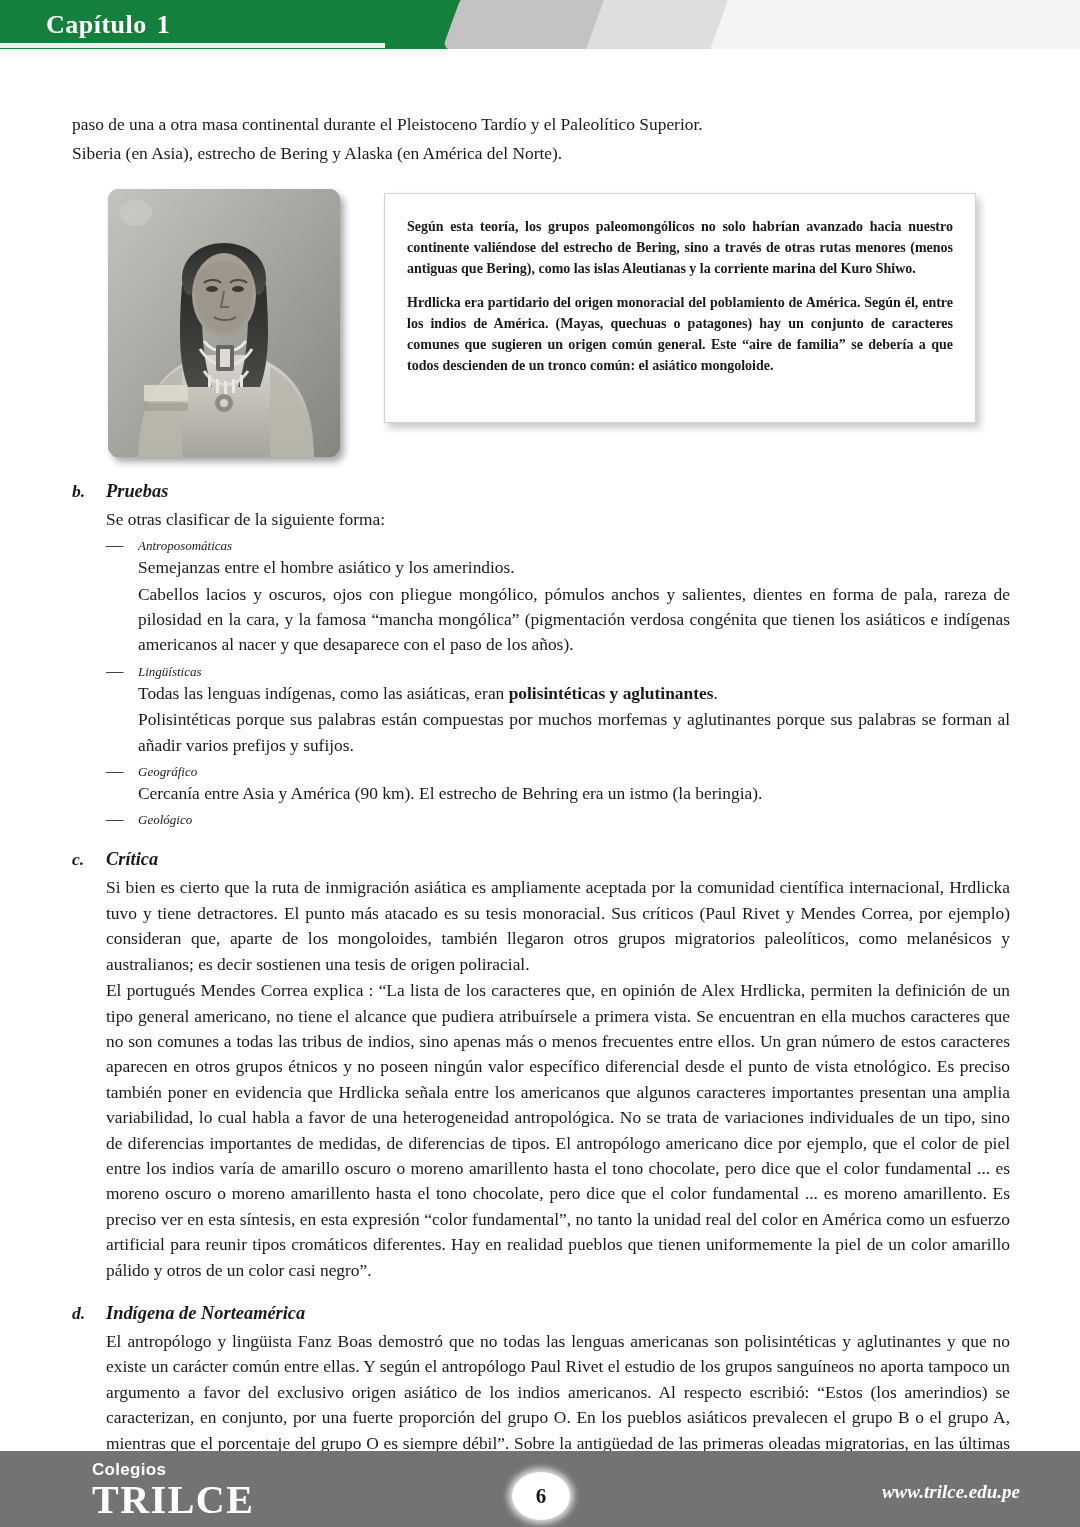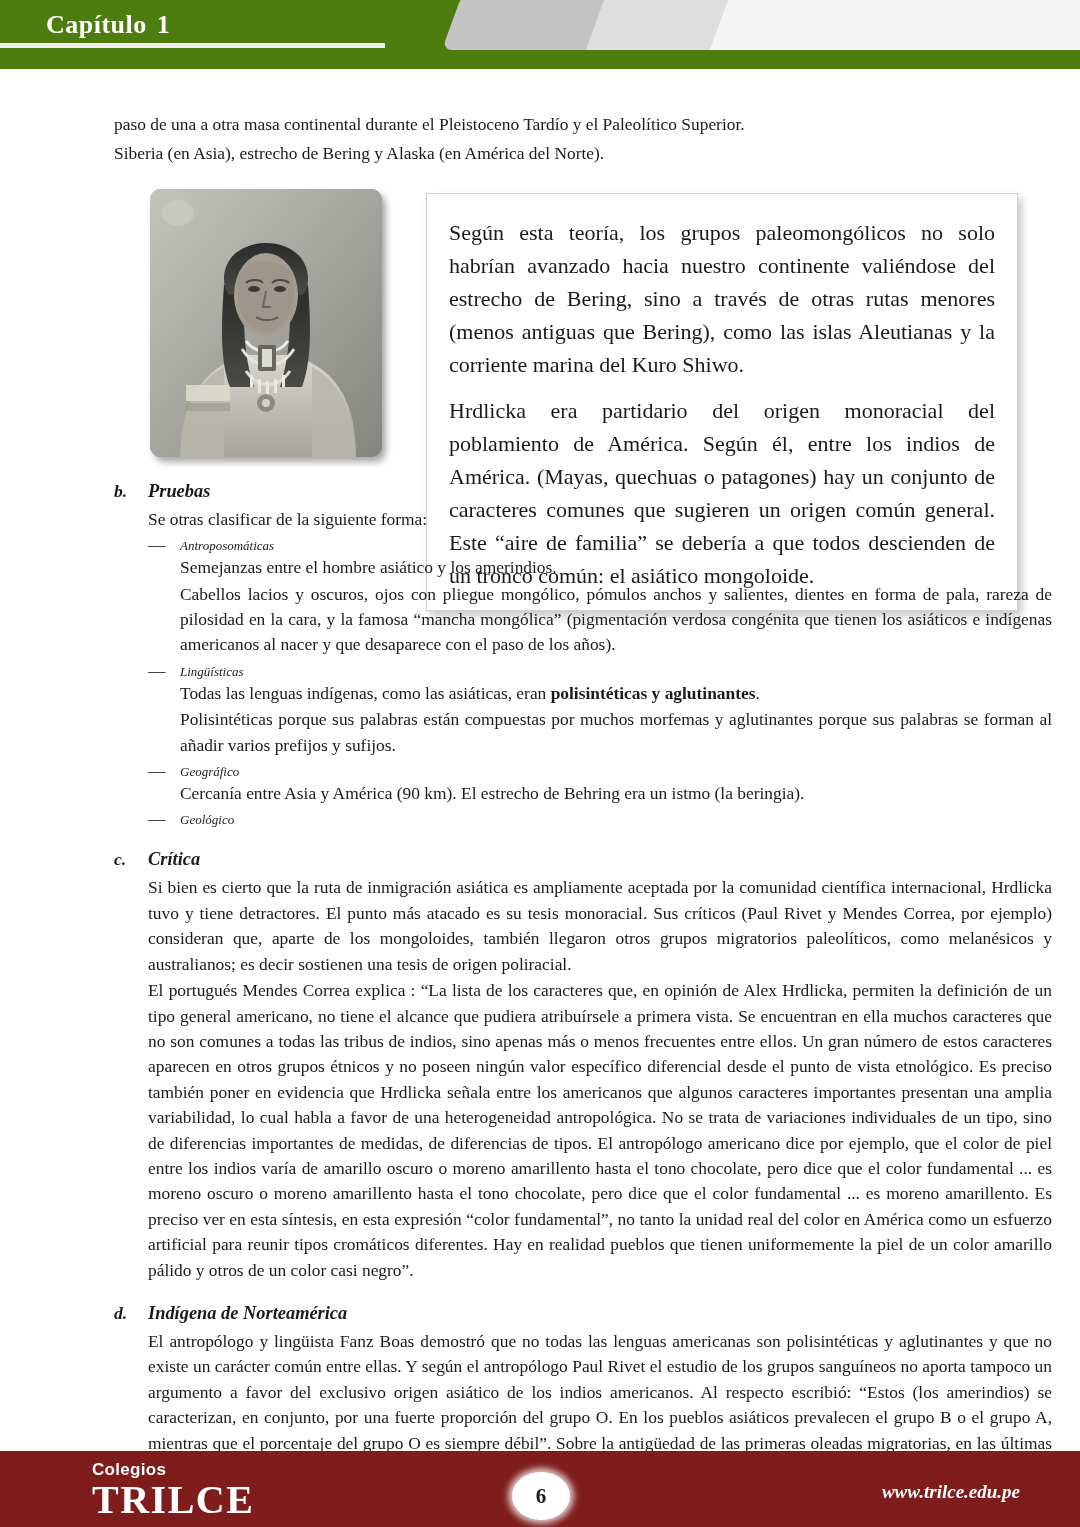--- a/index.html
+++ b/index.html
@@ -14,22 +14,22 @@
     font-family: "Liberation Serif", "DejaVu Serif", serif;
     color: #1a1a1a;
     overflow: hidden;
   }
 
   
   .header {
     position: absolute;
     top: 0; left: 0;
     width: 1080px;
-    height: 69px;
-    background: #4d7c0f;
+    height: 49px;
+    background: #15803d;
     overflow: hidden;
   }
   .header-stripe {
     position: absolute;
     top: -6px;
     height: 56px;
     transform: skewX(-20deg);
   }
   .stripe-1 {
     left: 452px;
@@ -72,21 +72,20 @@
     z-index: 5;
   }
 
   
   .page {
     position: absolute;
     top: 56px;
     left: 0;
     width: 948px;
     height: 1395px;
-    margin-left: 42px;
   }
   .content {
     position: absolute;
     left: 72px;
     top: 56px;
     width: 938px;
   }
 
   p, .line {
     margin: 0;
@@ -131,23 +130,24 @@
     top: 4px;
     width: 592px;
     min-height: 230px;
     background: #ffffff;
     border: 1px solid #d2d2d2;
     box-shadow: 4px 5px 8px rgba(0,0,0,0.22);
     padding: 22px 22px 18px 22px;
     box-sizing: border-box;
   }
   .quote-box p {
-    font-size: 22px;
+    font-size: 14px;
     line-height: 1.5;
     text-align: justify;
+    font-weight: bold;
   }
   .quote-box p + p { margin-top: 13px; }
 
   
   .section { margin-top: 20px; position: relative; }
   .sec-head {
     display: flex;
     align-items: baseline;
   }
   .sec-letter {
@@ -191,21 +191,21 @@
   }
   b.strong { font-weight: bold; }
 
   
   .footer {
     position: absolute;
     left: 0;
     top: 1451px;
     width: 1080px;
     height: 76px;
-    background: #7f1d1d;
+    background: #737373;
   }
   .footer-logo {
     position: absolute;
     left: 92px;
     top: 10px;
     color: #ffffff;
   }
   .logo-small {
     font-family: "Liberation Sans", "DejaVu Sans", sans-serif;
     font-weight: bold;

